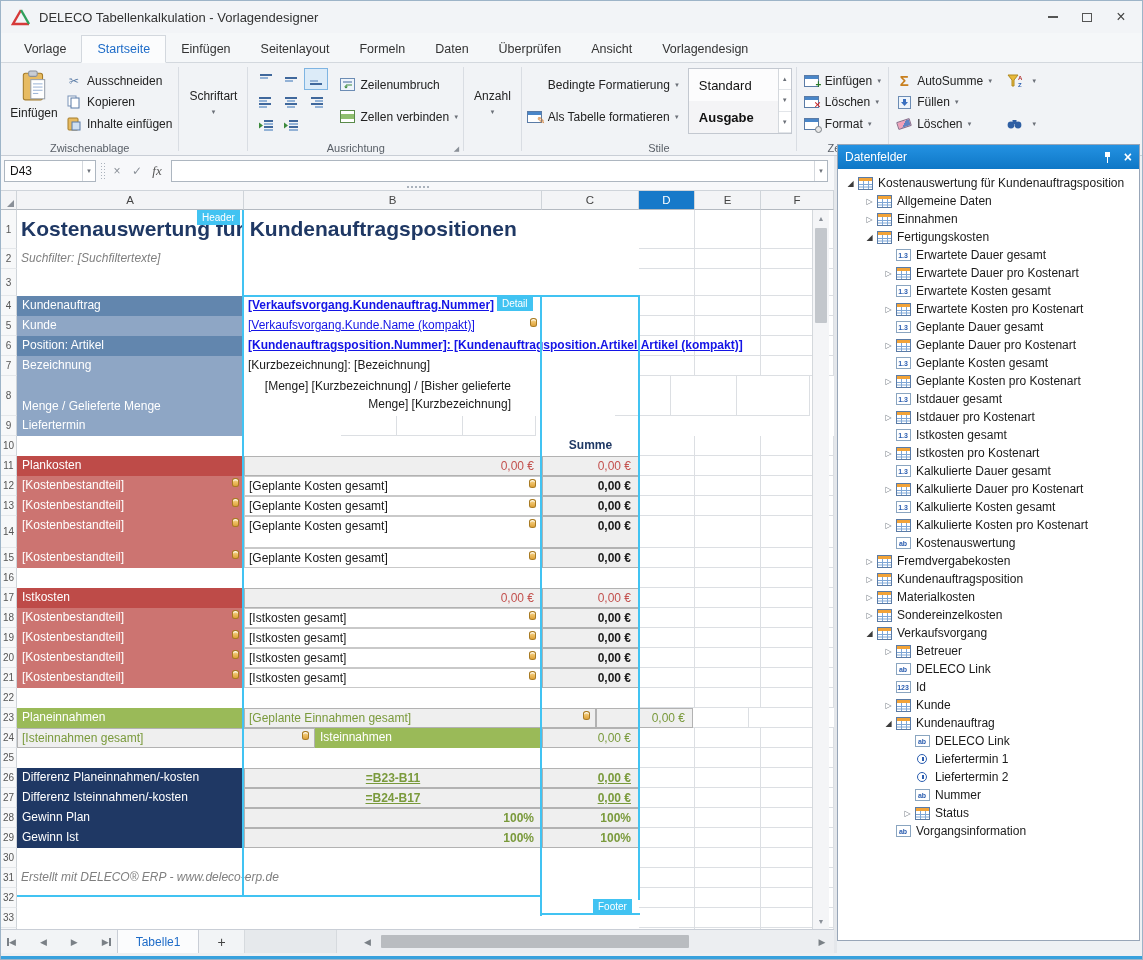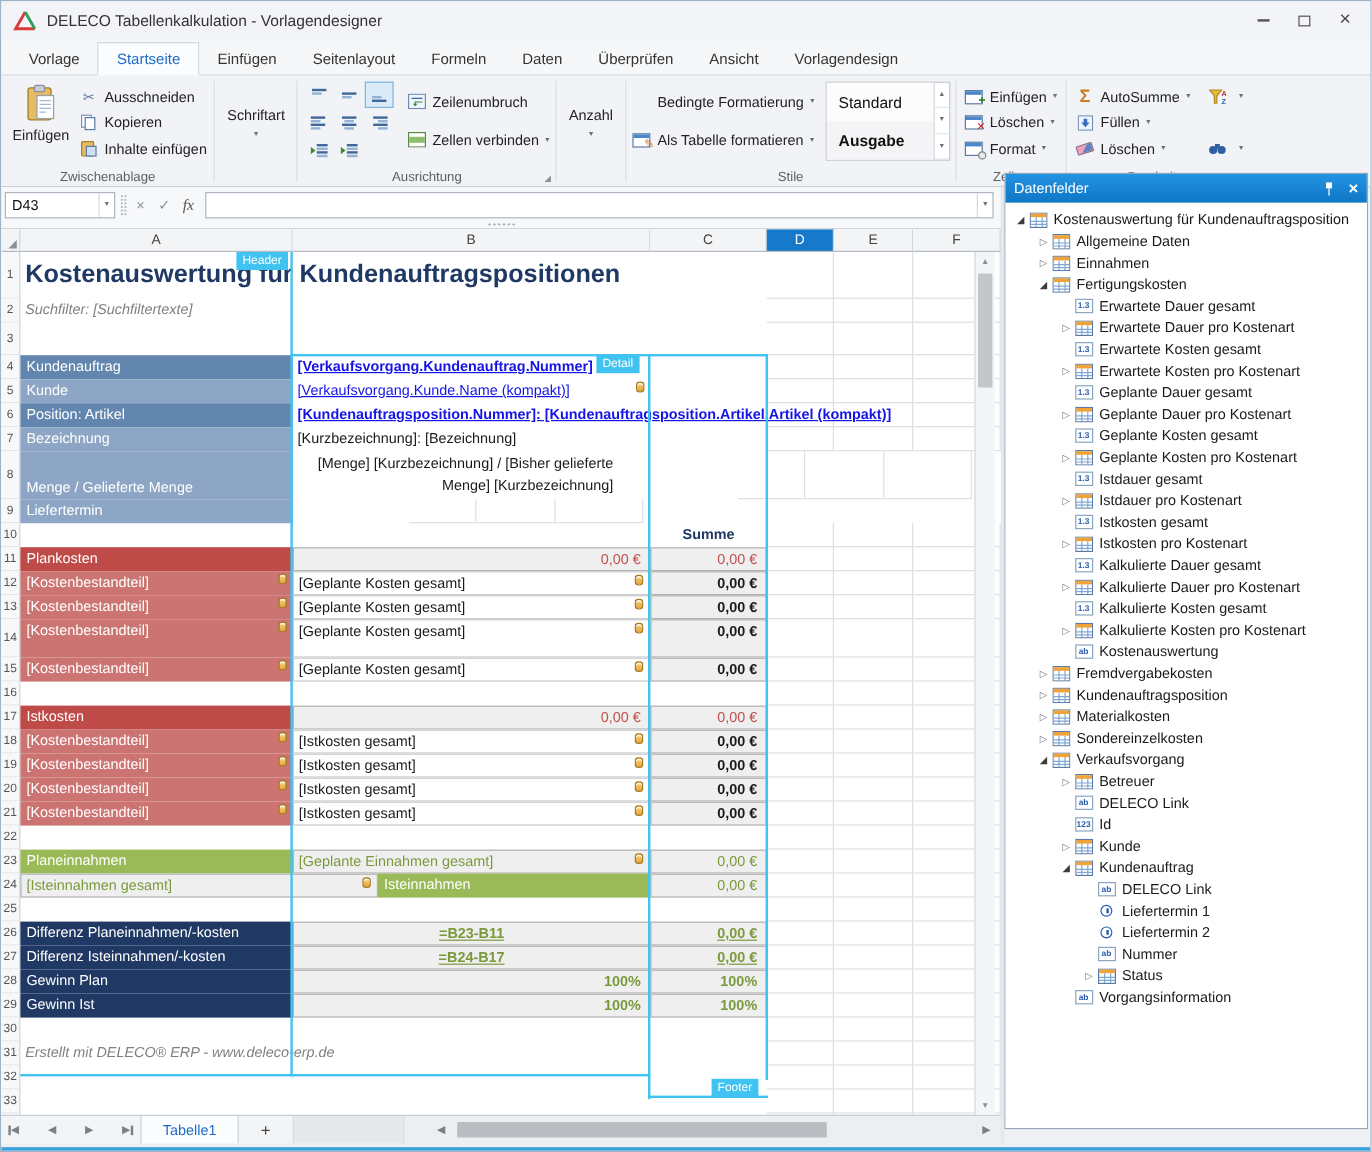--- a/index.html
+++ b/index.html
@@ -679,21 +679,21 @@
           <div class="cell" style="width: 227px;"></div>
           <div class="cell" style="width: 298px;"></div>
           <div class="cell" style="width: 97px;"></div>
           <div class="cell gridded" style="width: 56px;"></div>
           <div class="cell gridded" style="width: 66px;"></div>
           <div class="cell gridded" style="width: 73px;"></div>
         </div>
         <div class="grow" style="height: 20px;">
           <div class="rh">23</div>
           <div class="cell lab bg-gr" style="width: 227px;"><span class="ctext">Planeinnahmen</span></div>
-          <div class="cell box t-olive" style="width: 298px;"><span class="ctext">[Geplante Einnahmen gesamt]</span><span class="db"></span></div>
+          <div class="cell box t-olive" style="width: 352px;"><span class="ctext">[Geplante Einnahmen gesamt]</span><span class="db"></span></div>
           <div class="cell box t-olive right" style="width: 97px;"><span class="ctext">0,00 €</span></div>
           <div class="cell gridded" style="width: 56px;"></div>
           <div class="cell gridded" style="width: 66px;"></div>
           <div class="cell gridded" style="width: 73px;"></div>
         </div>
         <div class="grow" style="height: 20px;">
           <div class="rh">24</div>
           <div class="cell box t-olive" style="width: 298px;"><span class="ctext">[Isteinnahmen gesamt]</span><span class="db"></span></div>
           <div class="cell lab bg-gr" style="width: 227px;"><span class="ctext">Isteinnahmen</span></div>
           <div class="cell box t-olive right" style="width: 97px;"><span class="ctext">0,00 €</span></div>

